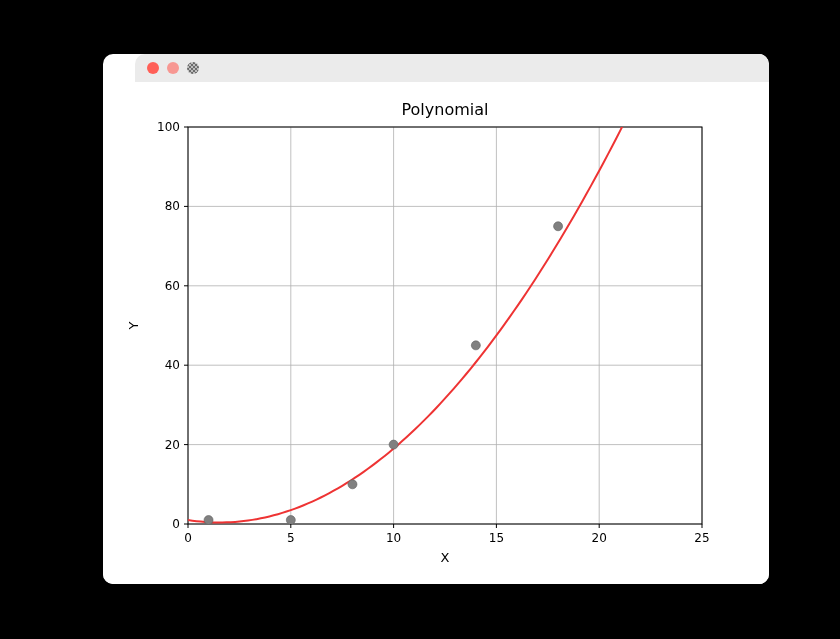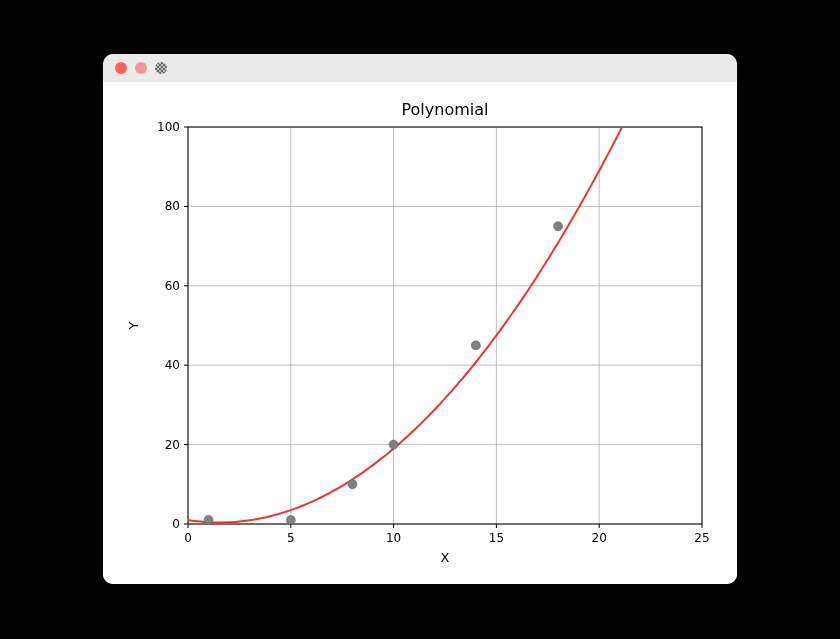--- a/index.html
+++ b/index.html
@@ -14,20 +14,21 @@
   .window {
     position: absolute;
     left: 103px;
     top: 54px;
     width: 634px;
     height: 530px;
     background: #fff;
     border-radius: 10px;
     box-shadow: 0 8px 30px rgba(0,0,0,0.5);
     overflow: hidden;
+    padding-left: 32px;
   }
   .titlebar {
     height: 28px;
     background: #ebebeb;
     border-top-left-radius: 10px;
     border-top-right-radius: 10px;
     display: flex;
     align-items: center;
     padding-left: 12px;
     gap: 8px;

